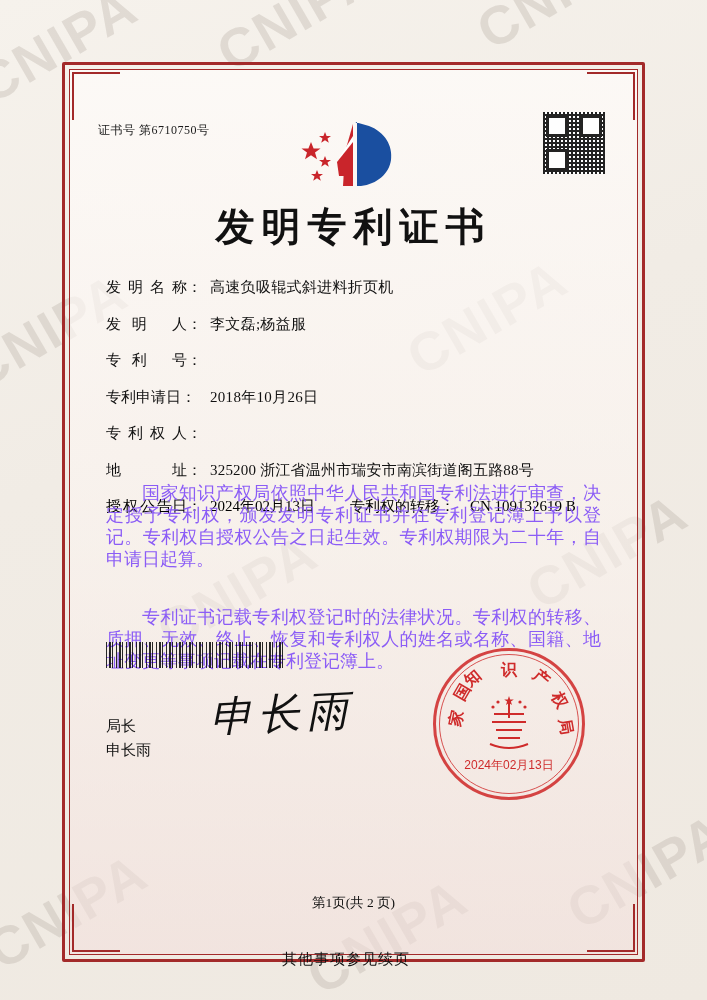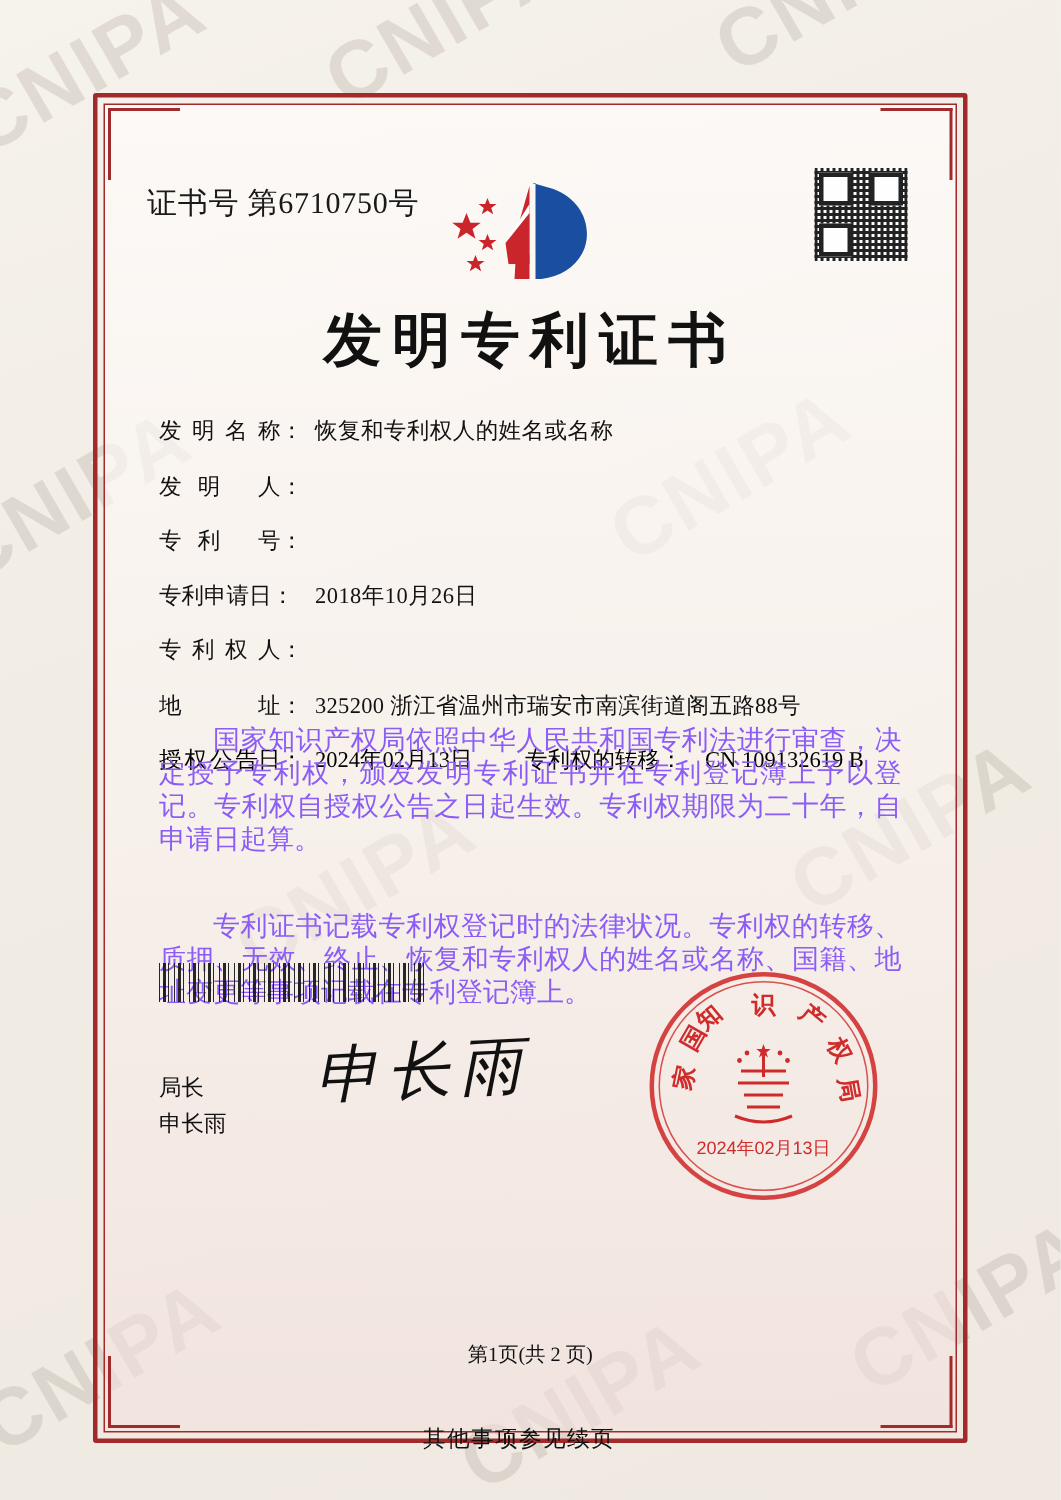--- a/index.html
+++ b/index.html
@@ -71,21 +71,21 @@
   .content {
     position: absolute;
     inset: 8px;
   }
 
   
   .cert-no {
     position: absolute;
     left: 28px;
     top: 52px;
-    font-size: 20px;
+    font-size: 12px;
     color: #1a1a1a;
     letter-spacing: 0.5px;
   }
   .qr {
     position: absolute;
     right: 32px;
     top: 42px;
     width: 62px;
     height: 62px;
     background-color: #fff;
@@ -343,30 +343,31 @@
 
     <div class="fields">
 
       <div class="row">
         <div class="lbl spread">
           <span>发</span>
             <span>明</span>
             <span>名</span>
             <span>称：</span>
         </div>
-        <div class="val">恢复和专利权人的姓名或名称</div>
+        <div class="val">高速负吸辊式斜进料折页机</div>
       </div>
 
       <div class="row">
         <div class="lbl spread">
           <span>发</span>
             <span>明</span>
             <span>&nbsp;</span>
             <span>人：</span>
         </div>
+        <div class="val">李文磊;杨益服</div>
       </div>
 
       <div class="row">
         <div class="lbl spread">
           <span>专</span>
             <span>利</span>
             <span>&nbsp;</span>
             <span>号：</span>
         </div>
       </div>

